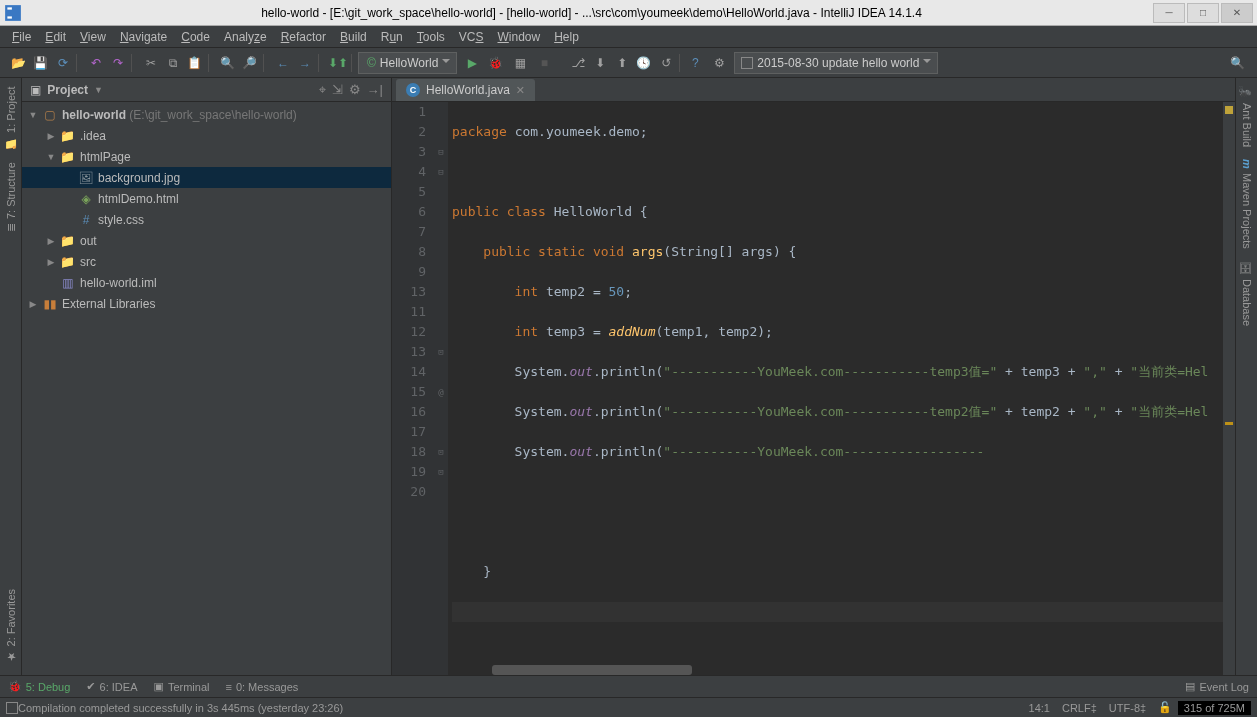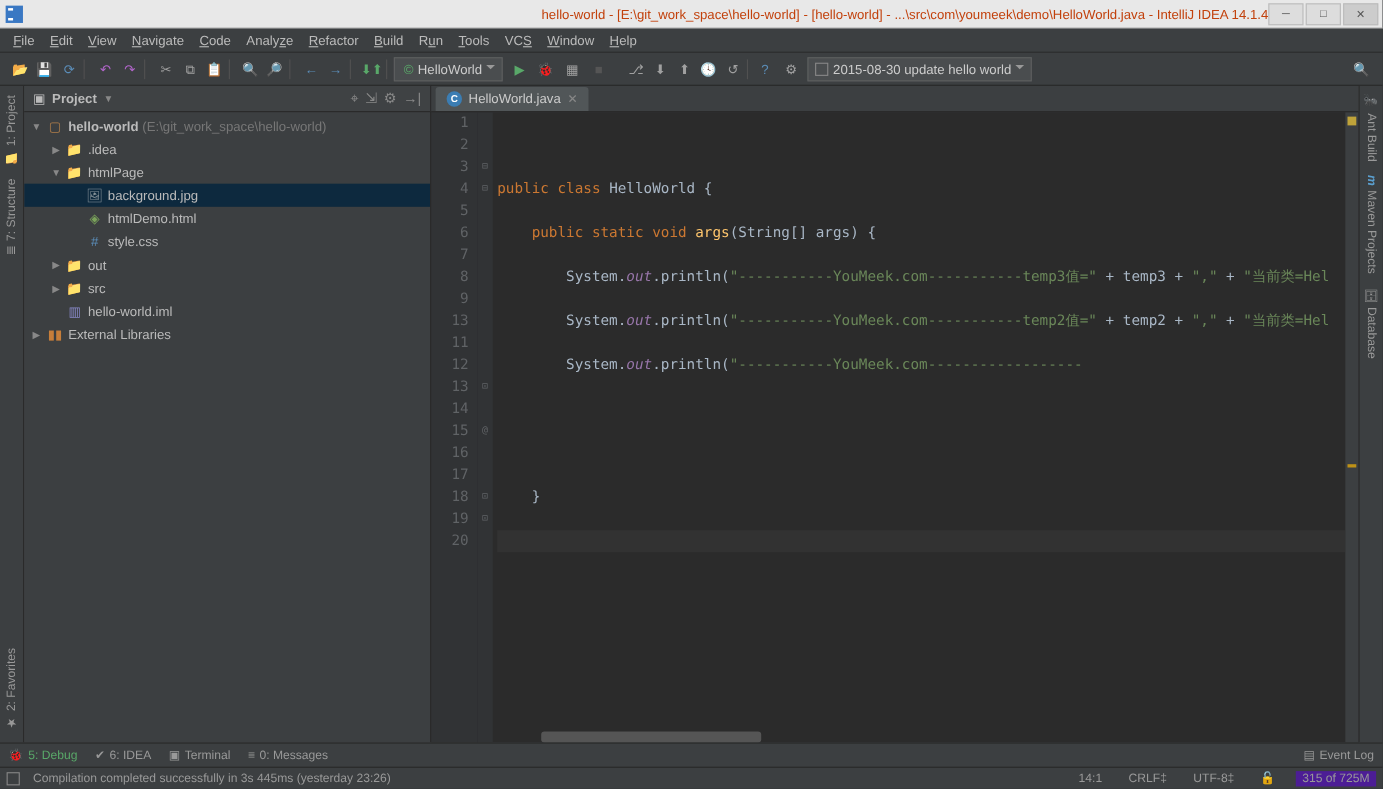--- a/index.html
+++ b/index.html
@@ -21,21 +21,21 @@
   display: flex;
   align-items: center;
   padding: 0 4px;
   border-bottom: 1px solid #aaa;
 }
 .titlebar .app-icon {
   width: 18px; height: 18px;
   margin-right: 8px;
   display: flex; align-items: center; justify-content: center;
 }
-.titlebar .title-text { flex: 1; text-align: right; font-size: 12px; color: #c2410c;}
+.titlebar .title-text { flex: 1; text-align: center; font-size: 12px; color: #000000;}
 .win-controls { display: flex; gap: 2px;}
 .win-btn { width: 32px; height: 20px; display: flex; align-items: center; justify-content: center; color: #555; font-size: 10px; background:#ddd; border:1px solid #bbb;}
 .win-btn.close{background:#ccc;}
 .menubar {
   height: 22px;
   background: #3c3f41;
   display: flex;
   align-items: center;
   padding: 0 6px;
   gap: 2px;
@@ -126,21 +126,21 @@
 .fld { color:#9876aa; font-style:italic;}
 .fn { color:#ffc66d;}
 .scroll-marks { width:12px; background:#3c3f41; position:relative;}
 .mark-top { position:absolute; top:4px; left:2px; width:8px;height:8px; background:#bfa33a;}
 .mark-warn { position:absolute; left:2px; width:8px; height:3px; background:#be9117;}
 
 .bottom-tool-strip { height:22px; background:#3c3f41; border-top:1px solid #282828; display:flex; align-items:center; padding:0 8px; gap:16px; color:#999; font-size:11px;}
 .bottom-tool-strip .tool-item { display:flex; align-items:center; gap:4px;}
 .bottom-tool-strip .right {margin-left:auto;}
 
-.status-bar { height:20px; background:#3c3f41; border-top:1px solid #282828; display:flex; align-items:center; padding:0 6px; color:#999; font-size:11px; gap:12px;}
+.status-bar { height:20px; background:#3c3f41; border-top:1px solid #282828; display:flex; align-items:center; padding:0 6px; color:#999; font-size:11px; }
 .status-bar .msg { flex:1;}
 .status-bar .cell { padding:0 6px;}
 .lock-ico{font-size:11px;}
 .sq-ico{width:12px;height:12px;border:1px solid #888;display:inline-block;}
 .green{color:#59a869;}
 .purple{color:#b366cc;}
 .orange{color:#c77e3a;}
 .blue{color:#5b8db8;}
 .hscroll-thumb { position:absolute; bottom:0; left:100px; height:10px; width:200px; background:#555; border-radius:3px;}
 </style>
@@ -359,23 +359,26 @@
           <div>⊡</div>
           <div>&nbsp;</div>
           <div>@</div>
           <div>&nbsp;</div>
           <div>&nbsp;</div>
           <div>⊡</div>
           <div>⊡</div>
           <div>&nbsp;</div>
       </div>
       <div class="code">
+<div class="line"><span class="kw">package </span><span>com.youmeek.demo</span><span>;</span></div>
 <div class="line">&nbsp;</div>
 <div class="line"><span class="kw">public class </span><span>HelloWorld </span><span>{</span></div>
 <div class="line"><span class="kw">    public static void </span><span class="fn">args</span><span>(String[] args) {</span></div>
+<div class="line"><span class="kw">        int </span><span>temp2 = </span><span class="num">50</span><span>;</span></div>
+<div class="line"><span class="kw">        int </span><span>temp3 = </span><span class="fn" style="font-style:italic;">addNum</span><span>(temp1, temp2);</span></div>
 <div class="line"><span>        System.</span><span class="fld">out</span><span>.println(</span><span class="str">"-----------YouMeek.com-----------temp3值="</span><span> + temp3 + </span><span class="str">","</span><span> + </span><span class="str">"当前类=Hel</span></div>
 <div class="line"><span>        System.</span><span class="fld">out</span><span>.println(</span><span class="str">"-----------YouMeek.com-----------temp2值="</span><span> + temp2 + </span><span class="str">","</span><span> + </span><span class="str">"当前类=Hel</span></div>
 <div class="line"><span>        System.</span><span class="fld">out</span><span>.println(</span><span class="str">"-----------YouMeek.com------------------</span></div>
 <div class="line">&nbsp;</div>
 <div class="line">&nbsp;</div>
 <div class="line"><span>    }</span></div>
 <div class="line current">&nbsp;</div>
 
 
 
@@ -431,14 +434,14 @@
     </span>
 </div>
 
 <div class="status-bar">
   <span class="sq-ico"></span>
   <span class="msg">Compilation completed successfully in 3s 445ms (yesterday 23:26)</span>
   <span class="cell">14:1</span>
   <span class="cell"><span>CRLF</span>‡</span>
   <span class="cell"><span>UTF-8</span>‡</span>
   <span class="cell lock-ico">🔓</span>
-  <span class="cell" style="background:#4c1d95; padding:1px 6px;">315 of 725M</span>
+  <span class="cell" style="background:#000000; padding:1px 6px;">315 of 725M</span>
 </div>
 
 </body></html>

